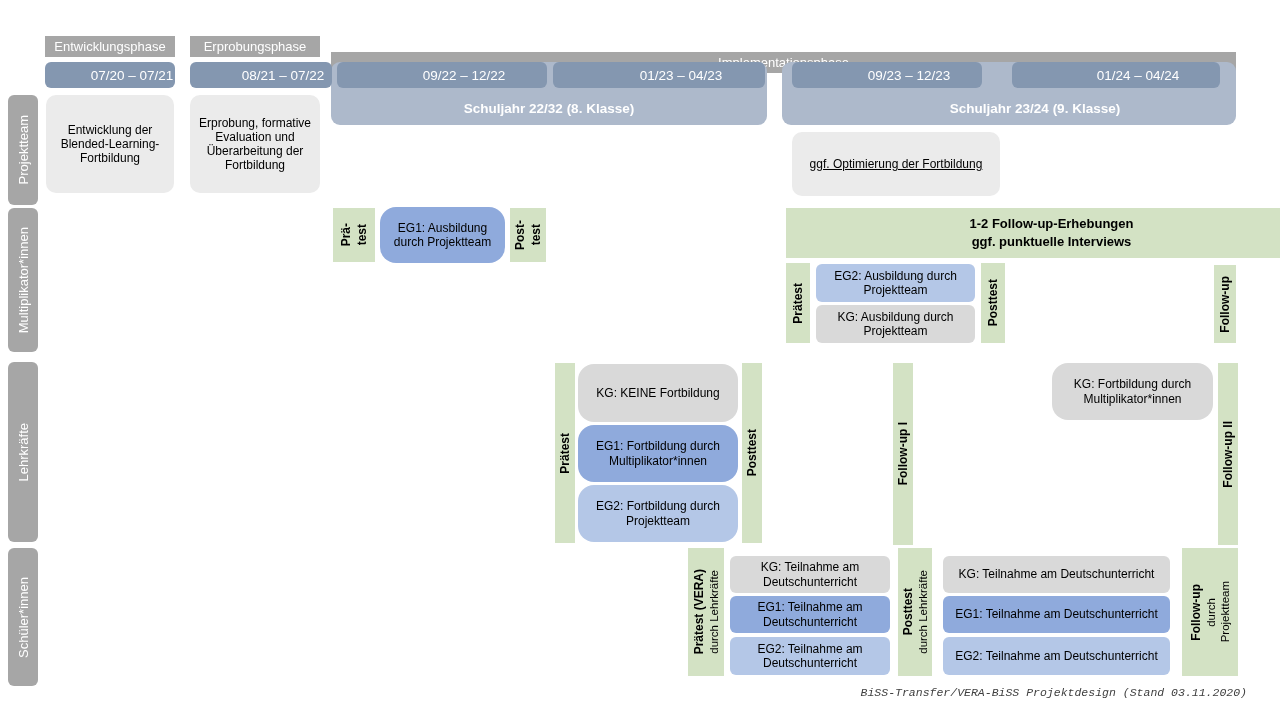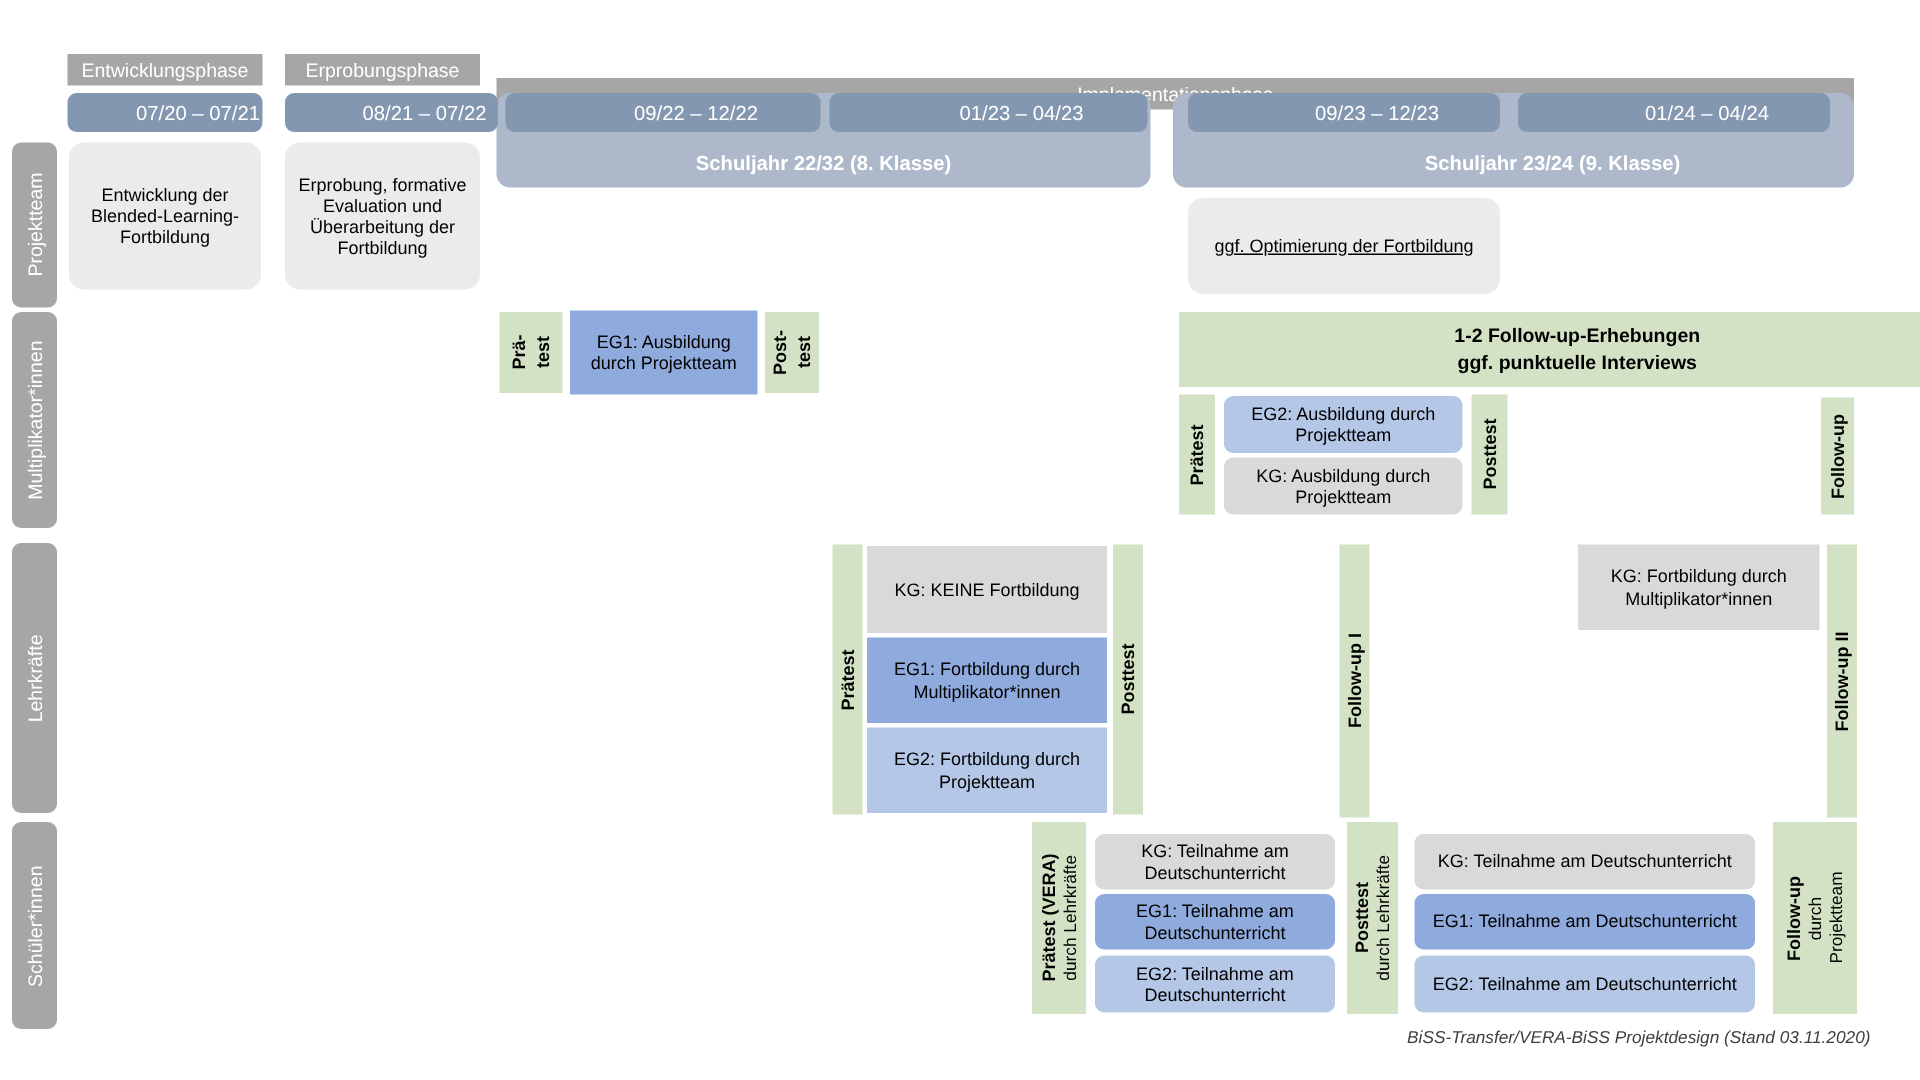--- a/index.html
+++ b/index.html
@@ -24,54 +24,54 @@
   .sidebox{background:#a6a6a6;border-radius:6px;color:#fff;display:flex;align-items:center;
            justify-content:center;width:30px;}
   .sidebox .vtext{font-size:13px;}
 
   
   .vtext{writing-mode:vertical-rl;transform:rotate(180deg);white-space:nowrap;}
 
   
   .cell{display:flex;align-items:center;justify-content:center;text-align:center;
         font-size:12px;line-height:1.18;padding:2px 6px;}
-  .r10{border-radius:10px;} .r8{border-radius:0;} .r6{border-radius:6px;}
+  .r10{border-radius:10px;} .r8{border-radius:16px;} .r6{border-radius:6px;}
   .teambox{background:#ebebeb;}
   .kg{background:#d9d9d9;}
   .eg1{background:#8faadc;}
   .eg2{background:#b4c7e7;}
 
   
   .gbar{background:#d3e2c4;display:flex;align-items:center;justify-content:center;gap:2px;}
   .gbar .vtext{font-size:12px;font-weight:bold;}
   .gbar .vtext.reg{font-weight:normal;font-size:11.5px;}
   .gbig{background:#d3e2c4;display:flex;flex-direction:column;align-items:center;
         justify-content:center;font-weight:bold;font-size:13px;line-height:1.35;}
 
-  .caption{font-size:11.5px;font-style:italic;color:#404040;}
+  .caption{font-size:11.5px;font-style:italic;color:#404040;font-family:Liberation Mono, monospace;}
 </style>
 </head>
 <body>
 
 <div class="slide">
 
   <div class="abs phase" style="left:45px;top:36px;width:130px;">Entwicklungsphase</div>
   <div class="abs phase" style="left:190px;top:36px;width:130px;">Erprobungsphase</div>
   <div class="abs phase" style="left:331px;top:36px;width:905px;margin-top:16px;">Implementationsphase</div>
 
   <div class="abs yearbox" style="left:331px;top:62px;width:436px;"></div>
   <div class="abs yearbox" style="left:782px;top:62px;width:454px;"></div>
   <div class="abs yearlabel" style="left:331px;top:96px;width:436px;">Schuljahr 22/32 (8. Klasse)</div>
   <div class="abs yearlabel" style="left:808px;top:96px;width:454px;">Schuljahr 23/24 (9. Klasse)</div>
 
   <div class="abs datebar" style="left:45px;top:62px;width:130px;">07/20 – 07/21</div>
   <div class="abs datebar" style="left:190px;top:62px;width:142px;">08/21 – 07/22</div>
   <div class="abs datebar" style="left:337px;top:62px;width:210px;">09/22 – 12/22</div>
   <div class="abs datebar" style="left:553px;top:62px;width:212px;">01/23 – 04/23</div>
-  <div class="abs datebar" style="left:792px;top:62px;width:208px;">09/23 – 12/23</div>
+  <div class="abs datebar" style="left:792px;top:62px;width:190px;">09/23 – 12/23</div>
   <div class="abs datebar" style="left:1012px;top:62px;width:208px;">01/24 – 04/24</div>
 
   <div class="abs sidebox" style="left:8px;top:95px;height:110px;">
     <span class="vtext">Projektteam</span>
   </div>
   <div class="abs sidebox" style="left:8px;top:208px;height:144px;">
     <span class="vtext">Multiplikator*innen</span>
   </div>
   <div class="abs sidebox" style="left:8px;top:362px;height:180px;">
     <span class="vtext">Lehrkräfte</span>

